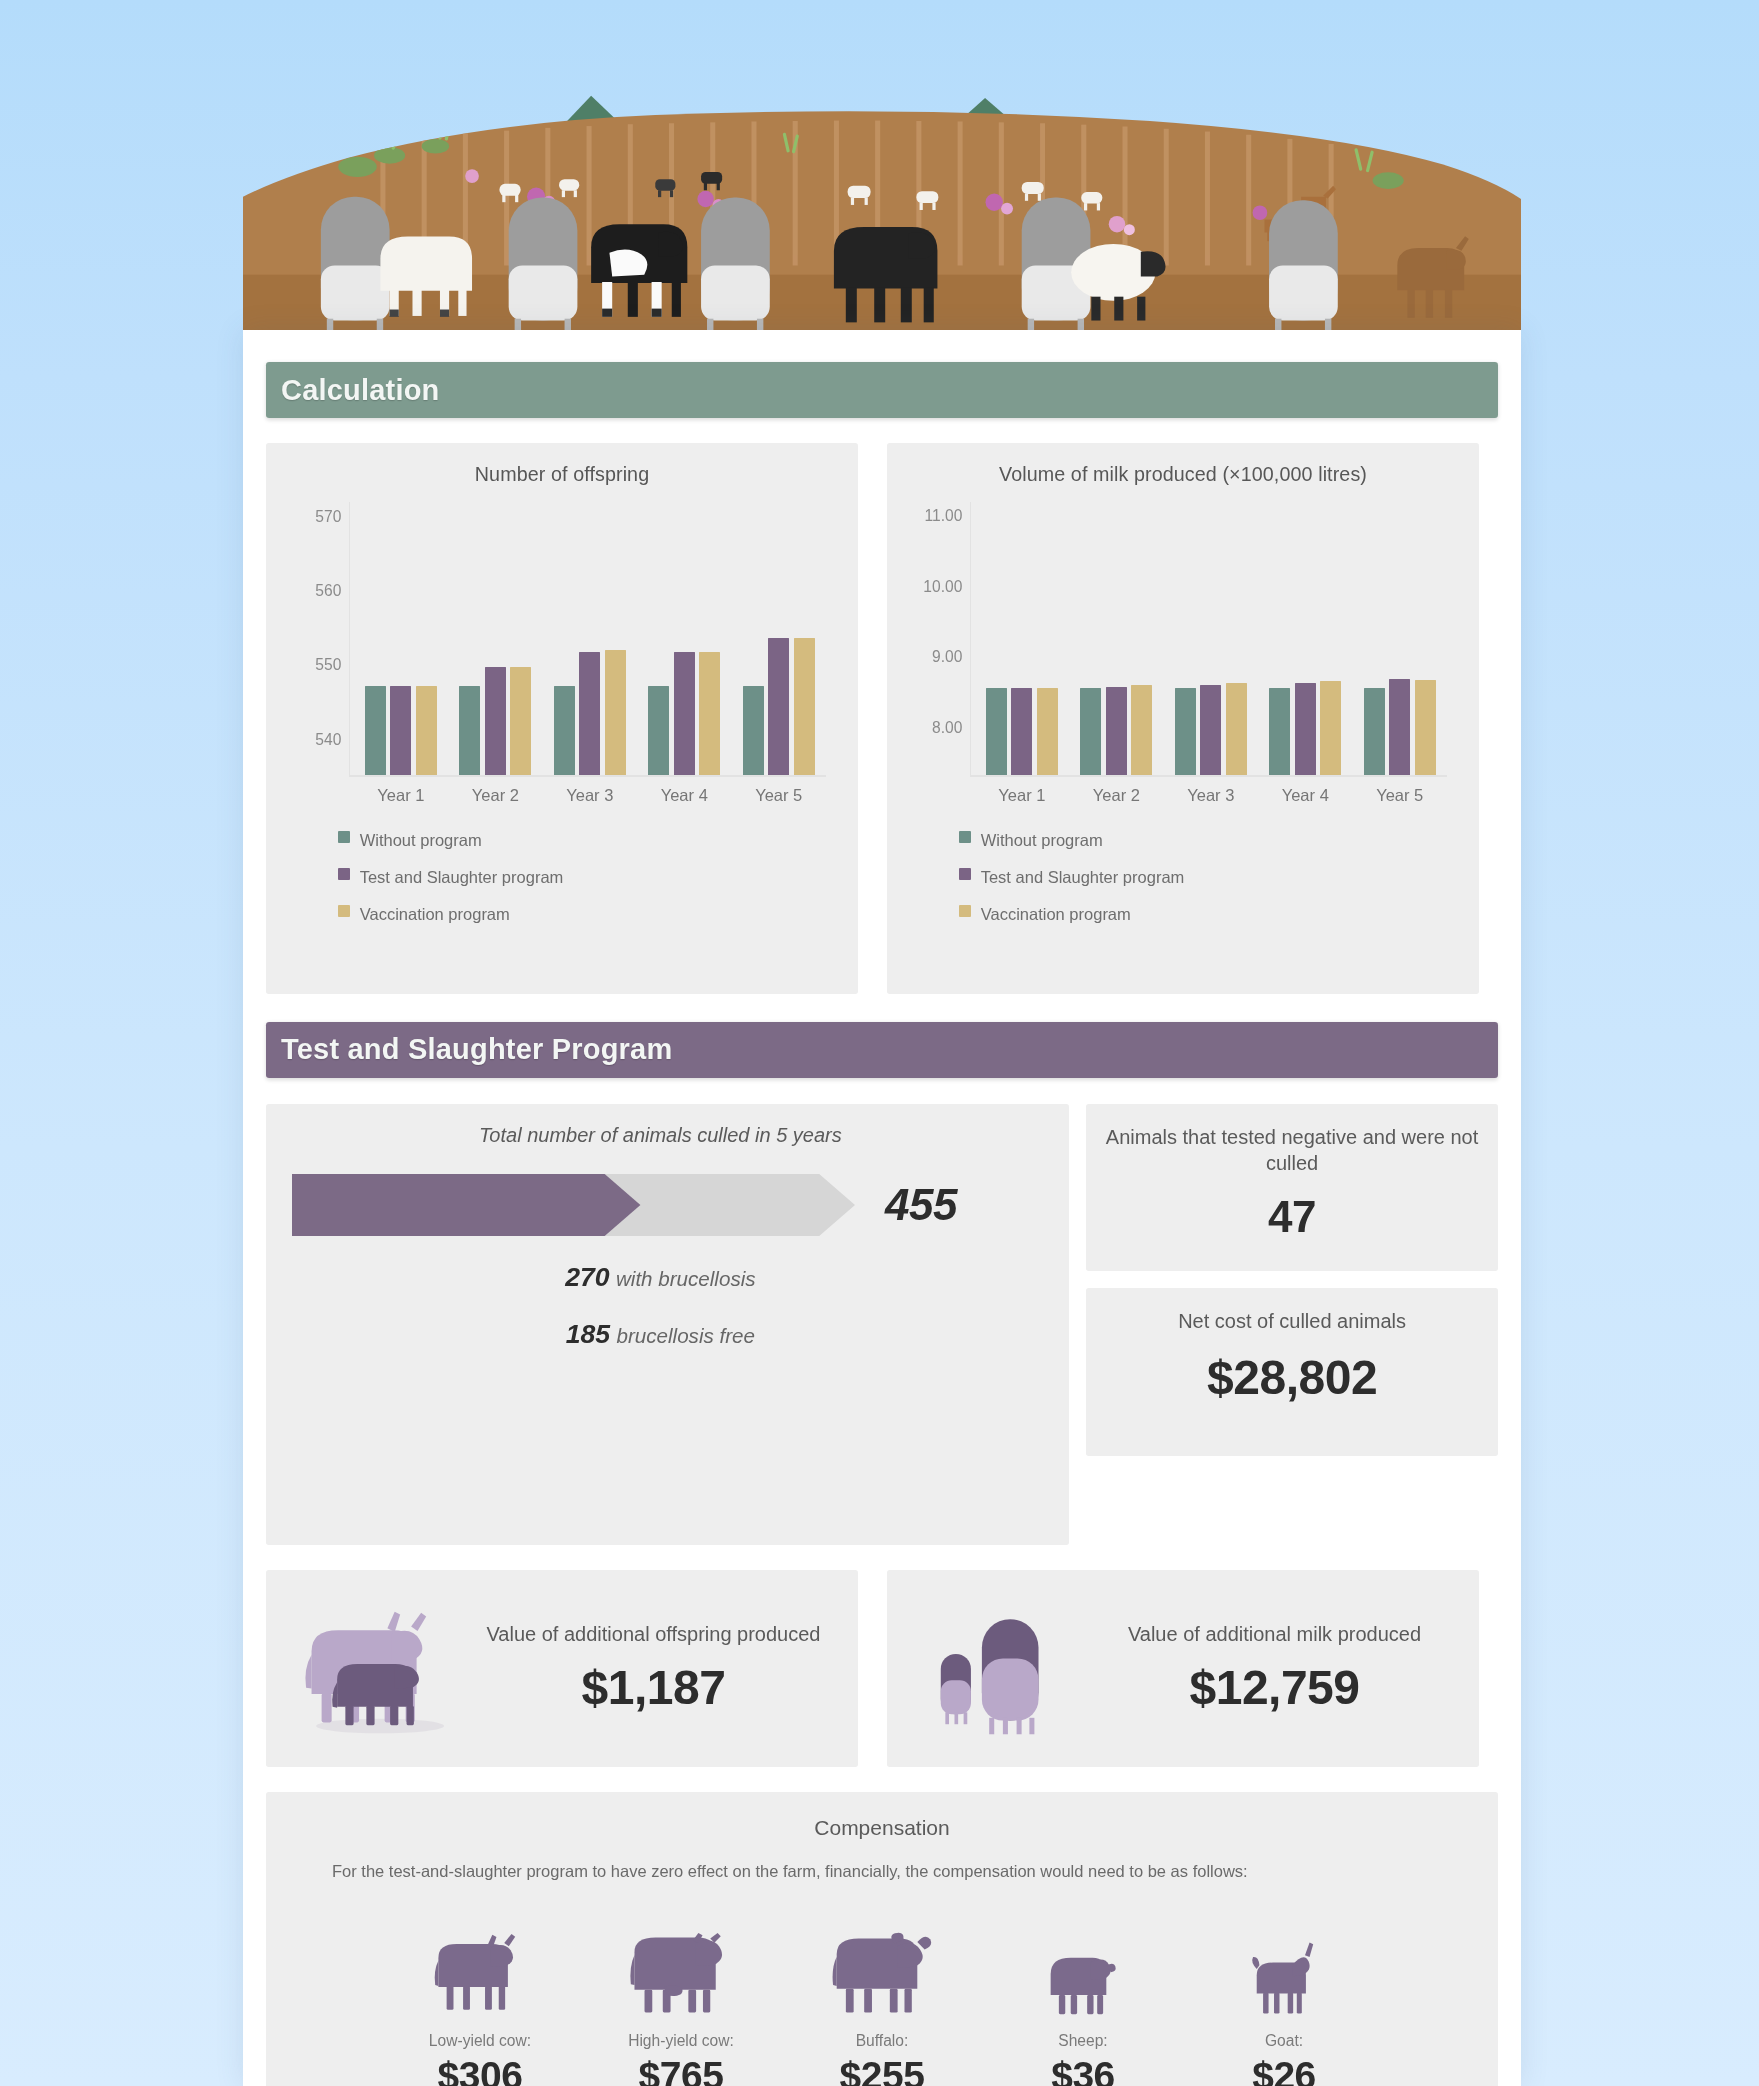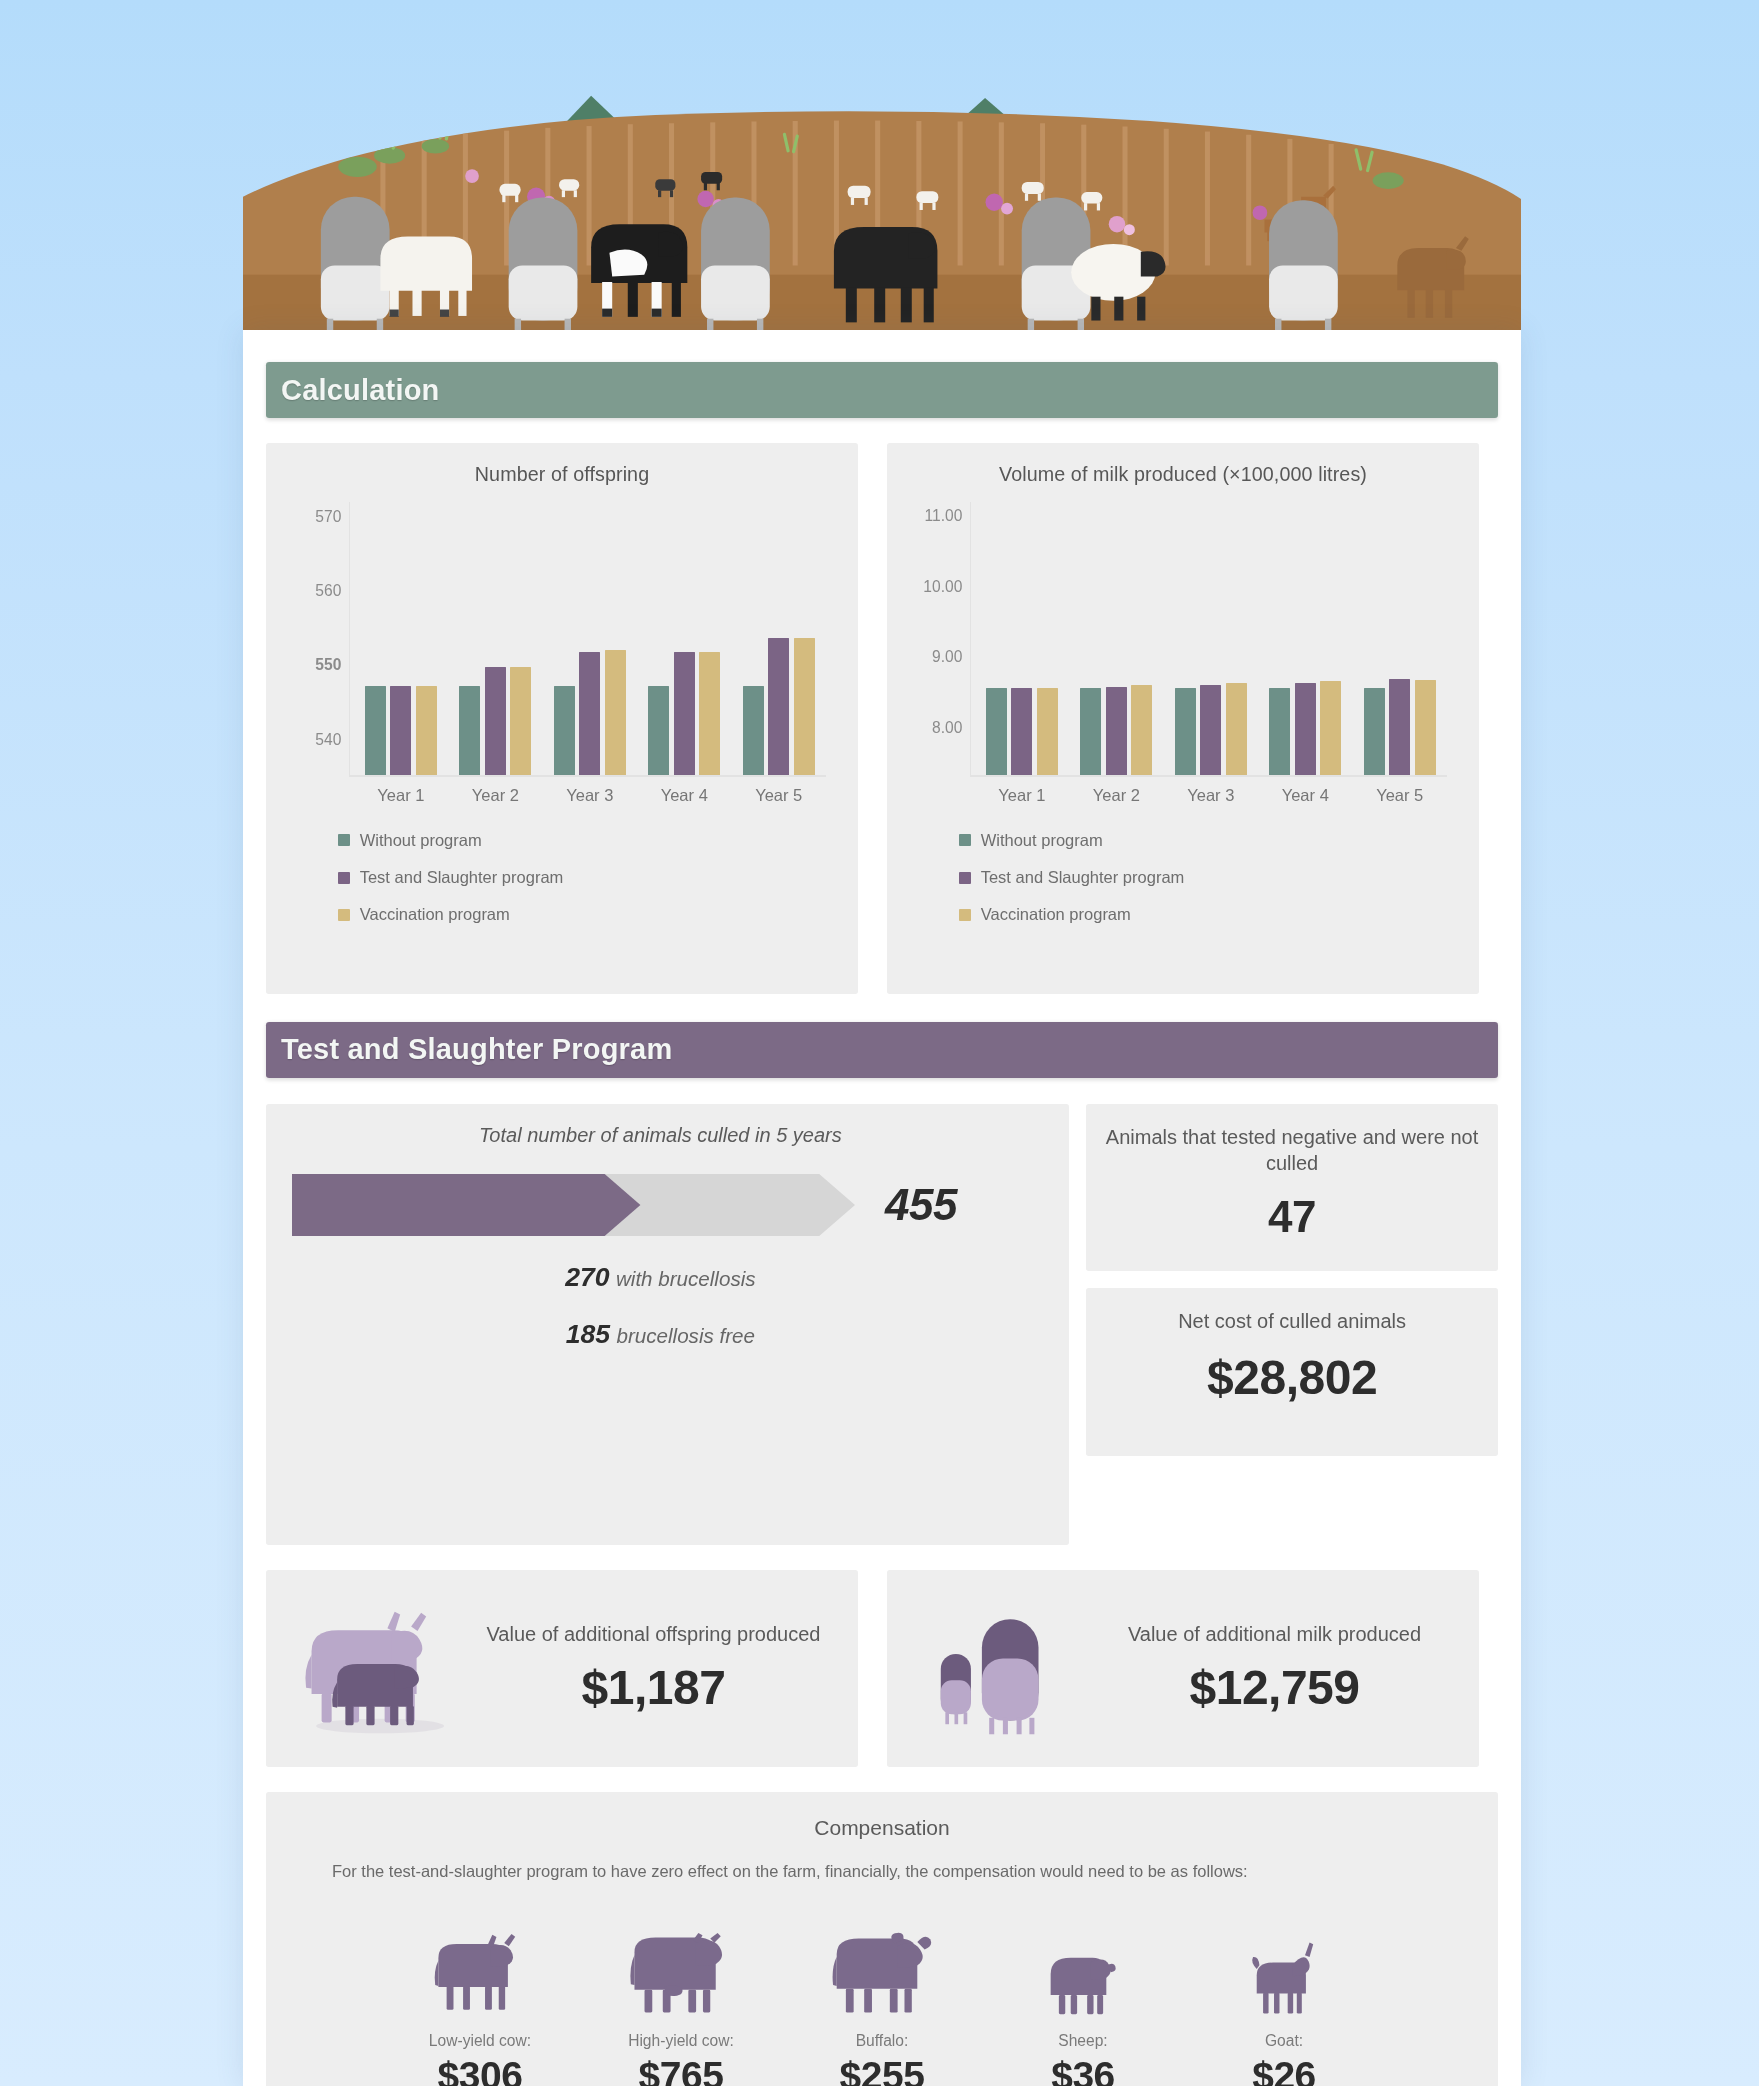--- a/index.html
+++ b/index.html
@@ -89,21 +89,21 @@
   }
   .bar-group { display:flex; align-items:flex-end; gap: 4.6px; height:100%; }
   .bar { width: 21px; border-radius: 0.5px 0.5px 0 0; }
   .x-labels {
     position:absolute; left:74px; right:18.3px; bottom:-28px;
     display:flex; justify-content:space-around;
   }
   .x-label { font-size:16.5px; color:#767676; width:78px; text-align:center; }
 
   .legend { margin-top: 54px; padding-left: 58px; }
-  .legend-item { display:flex; align-items:center; margin-bottom: 18.3px; }
+  .legend-item { display:flex; margin-bottom: 18.3px; }
   .legend-swatch { width: 12px; height: 12px; border-radius:0.9px; margin-right: 10px; flex:0 0 auto;}
   .legend-label { font-size: 16.5px; color:#6e6e6e; }
 
   
   .ts-row { display:flex; gap: 17.4px; margin-top: 26px; align-items:flex-start; }
   .culled-card { width: 803px; height: 441px; padding: 20px 40px 0 26px; font-style: italic; }
   .culled-title { text-align:center; font-size: 20px; color:#5a5a5a; }
 
   .progress-row { display:flex; align-items:center; margin-top: 27.5px; }
   .arrow-track { position:relative; width: 563px; height: 62px; }
@@ -375,21 +375,21 @@
     <span>Calculation</span>
   </div>
 
   <div class="chart-row">
 
     <div class="card chart-card">
       <div class="chart-title">Number of offspring</div>
       <div class="plot-wrap">
         <div class="y-axis" id="yaxis0">
             <div class="y-tick" style="top: 238px;">540</div>
-            <div class="y-tick" style="top: 163px; font-weight: bold;">550</div>
+            <div class="y-tick" style="top: 163px;">550</div>
             <div class="y-tick" style="top: 89px;">560</div>
             <div class="y-tick" style="top: 15px;">570</div>
           </div>
         <div class="axis-line-v"></div>
         <div class="axis-line-h"></div>
         <div class="bars" id="bars0">
             <div class="bar-group">
               <div class="bar" style="background: rgb(109, 144, 136); height: 89px;"></div>
               <div class="bar" style="background: rgb(123, 100, 133); height: 89px;"></div>
               <div class="bar" style="background: rgb(212, 187, 126); height: 89px;"></div>

